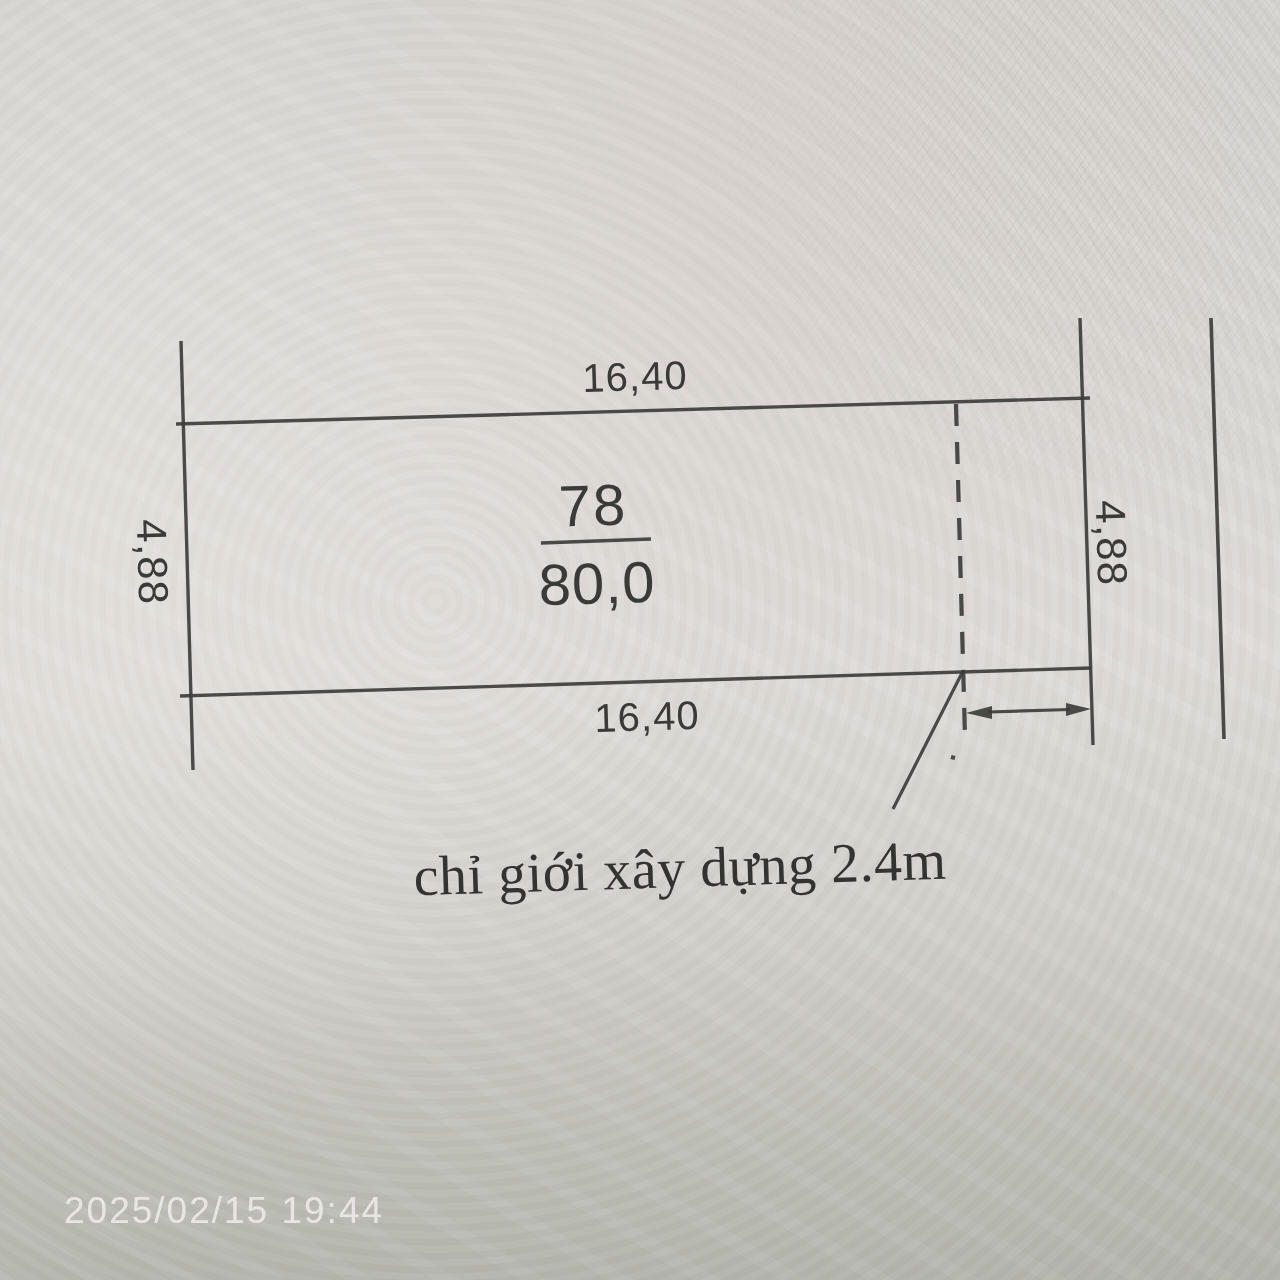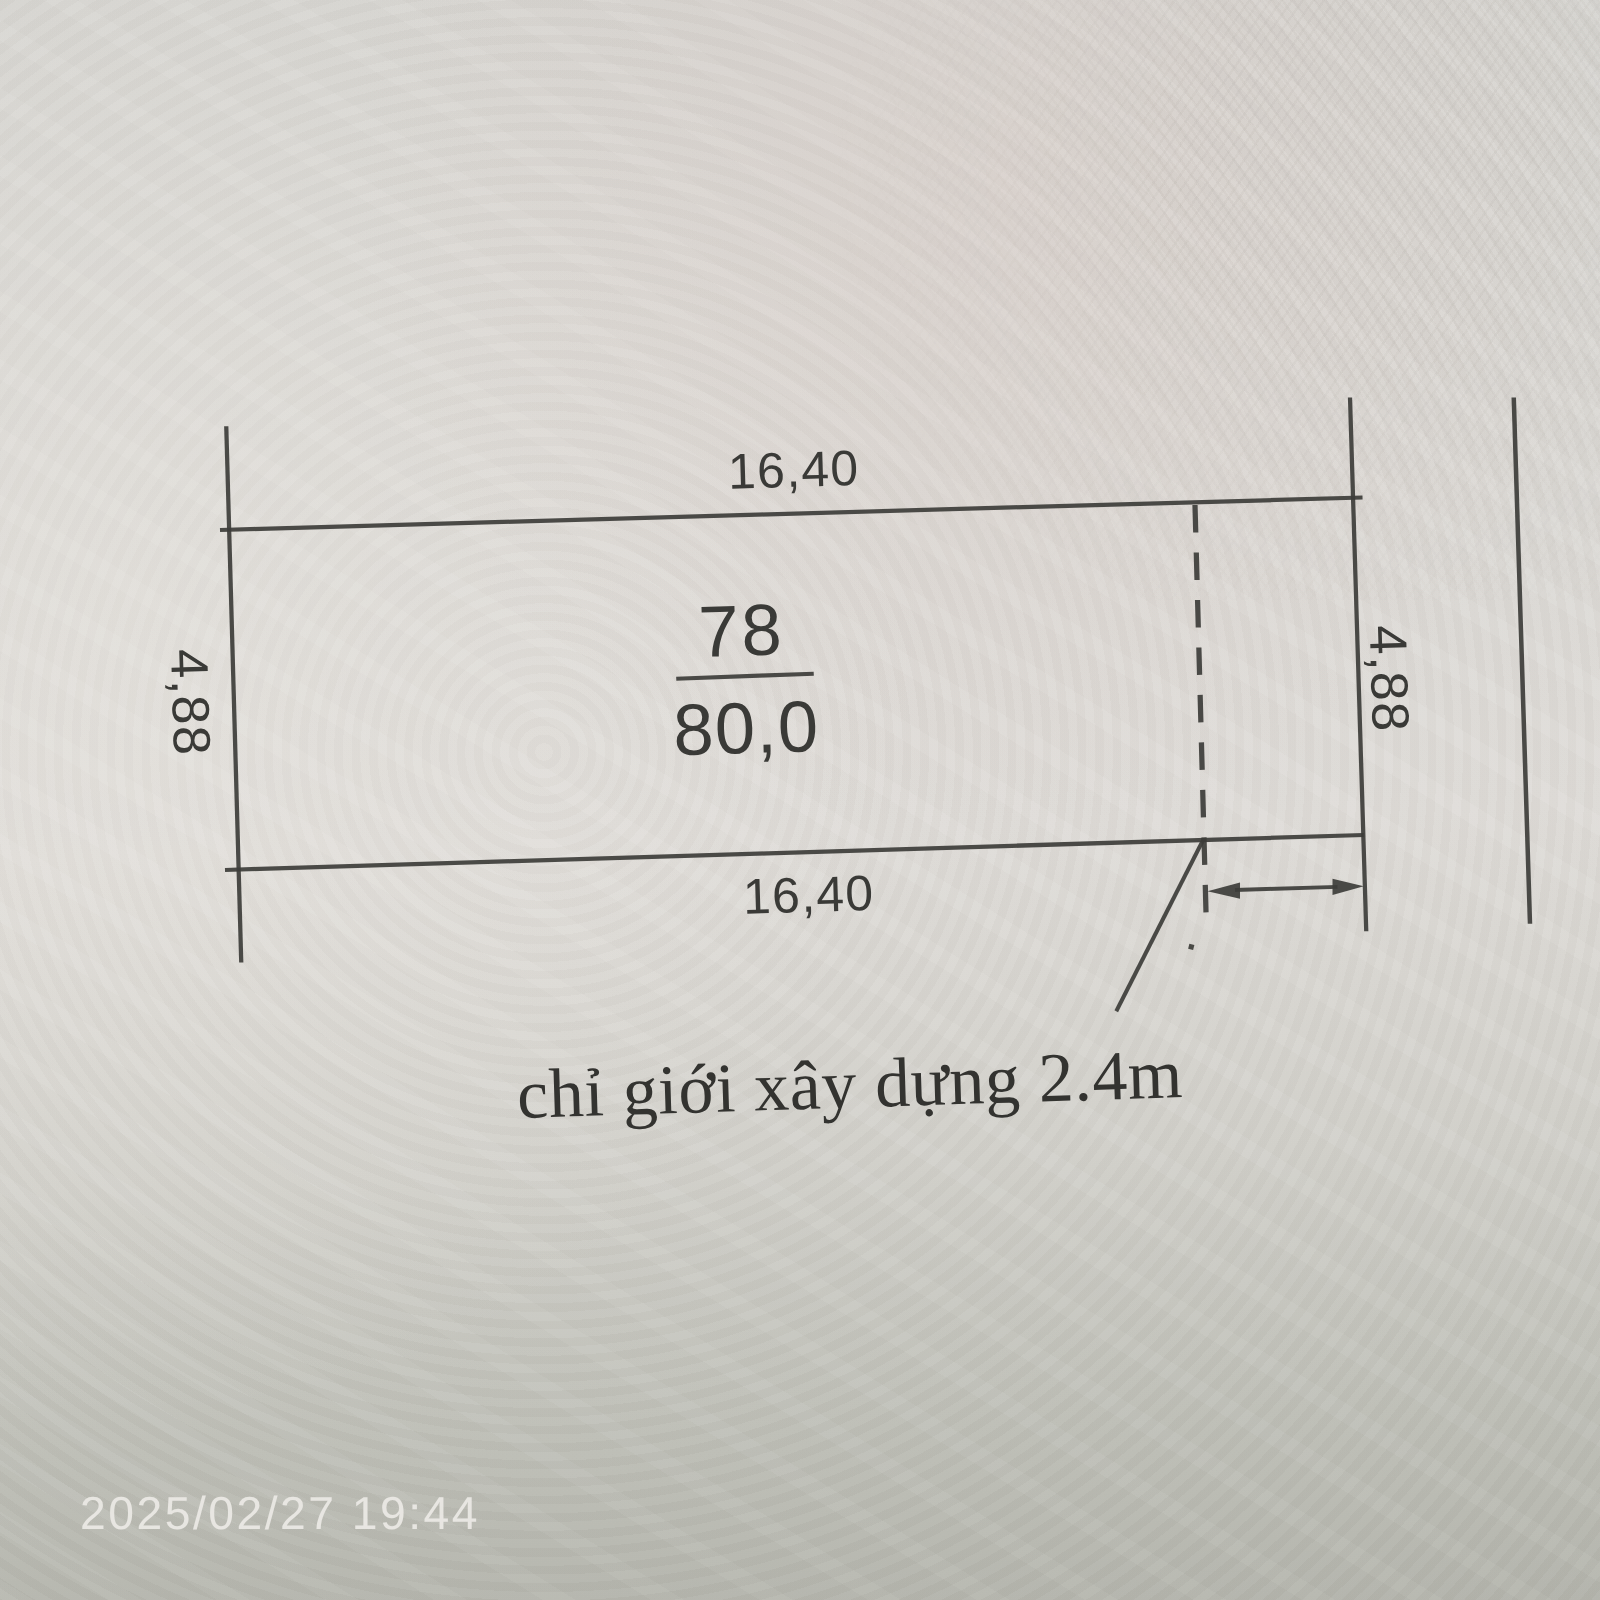--- a/index.html
+++ b/index.html
@@ -91,15 +91,15 @@
   <span class="lbl parcel-area" style="left:597px;top:583px;">80,0</span>
 
   <span class="lbl dim" style="left:647px;top:717px;">16,40</span>
 
   <span class="lbl dim-v" style="left:152px;top:562px;">4,88</span>
 
   <span class="lbl dim-v" style="left:1111px;top:543px;">4,88</span>
 
   <span class="lbl note" style="left:680px;top:868px;">chỉ giới xây dựng 2.4m</span>
 
-  <span class="timestamp">2025/02/27 19:44</span>
+  <span class="timestamp">2025/02/15 19:44</span>
 
 </div>
 
 </body></html>

